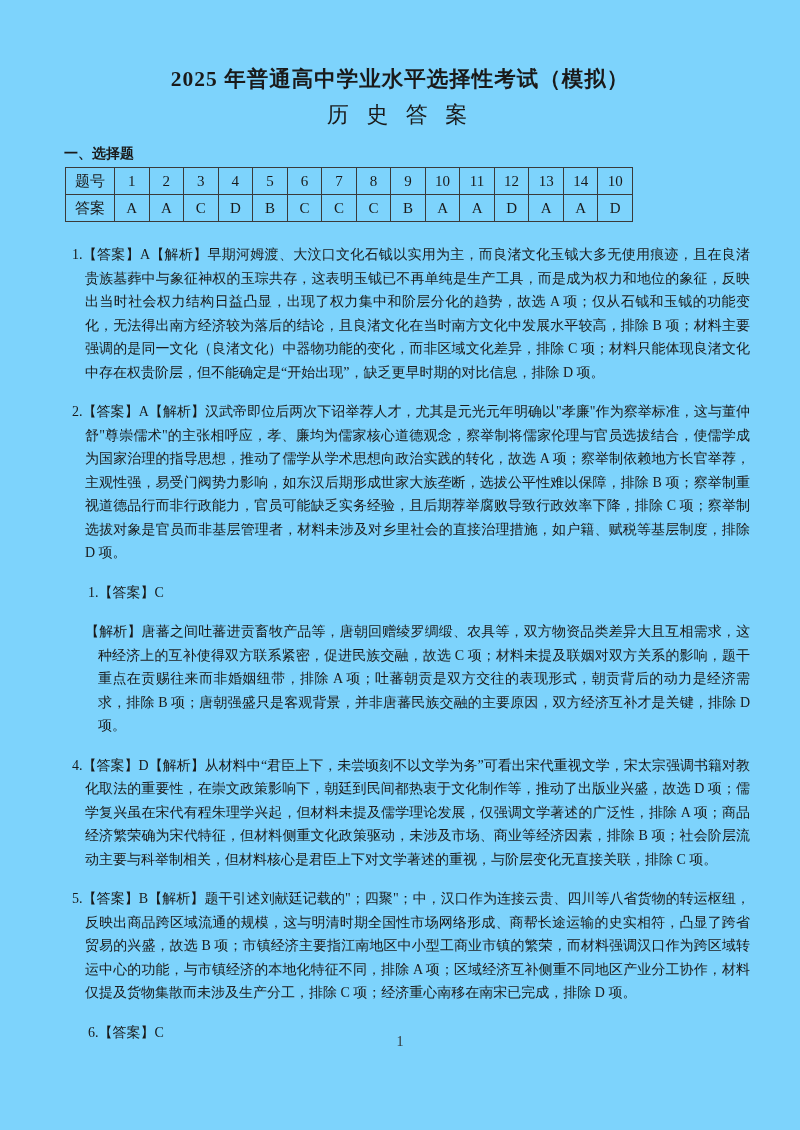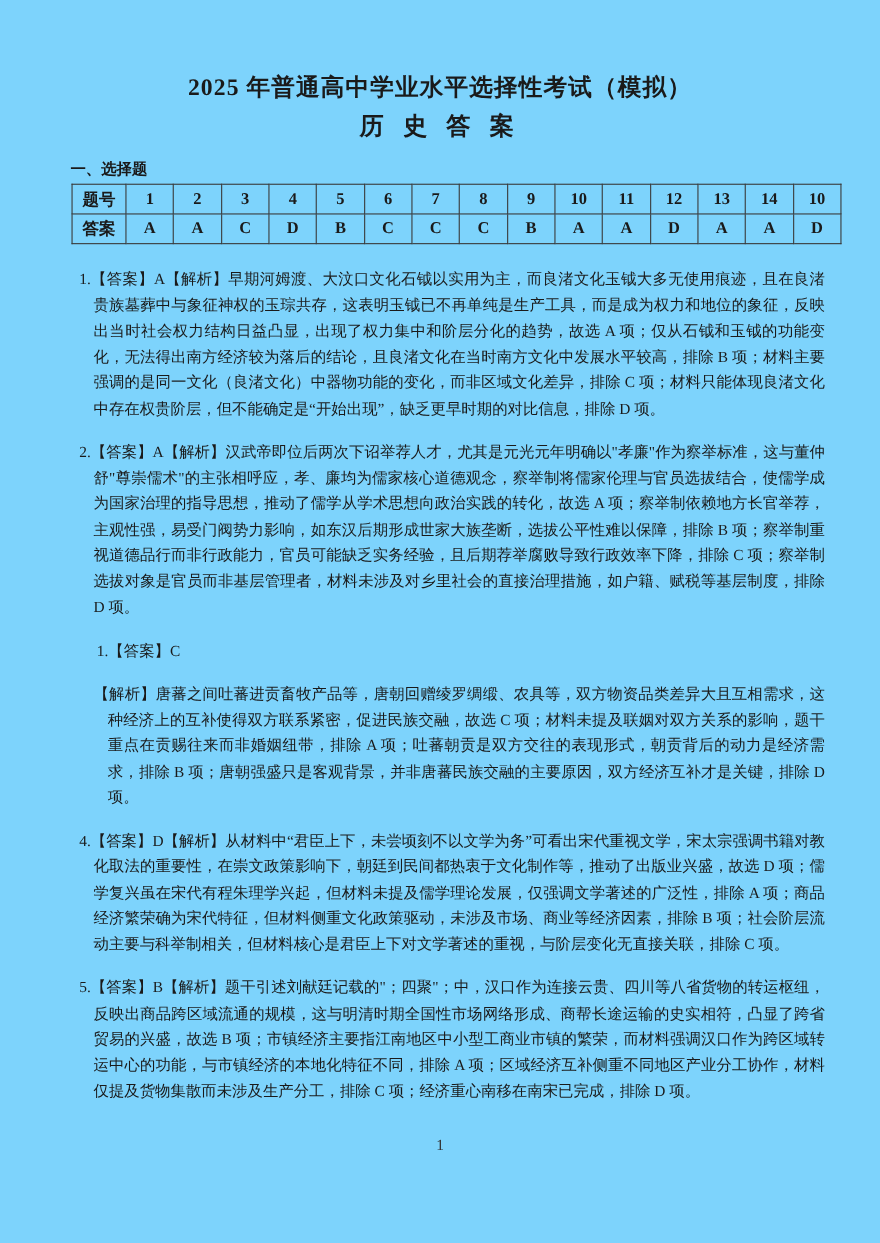--- a/index.html
+++ b/index.html
@@ -16,34 +16,33 @@
     margin: 64px 0 0 0;
     text-align: center;
     font-size: 21.5px;
     font-weight: bold;
     letter-spacing: 1px;
   }
   .title2 {
     margin: 7px 0 0 0;
     text-align: center;
     font-size: 22px;
-    font-weight: bold;
+    font-weight: normal;
     letter-spacing: 6px;
   }
   .section-heading {
     margin: 15px 0 4px 64px;
     font-size: 14px;
     font-weight: bold;
   }
   table.answers {
     margin-left: 65px;
-    width: 700px;
+    width: 568px;
     border-collapse: collapse;
     table-layout: fixed;
-    font-weight: bold;
   }
   table.answers td {
     border: 1px solid #3a3a3a;
     height: 26px;
     text-align: center;
     font-size: 15px;
     padding: 0;
   }
   table.answers td.rowlabel { width: 48px; }
   .body-text {
@@ -117,17 +116,18 @@
     </tbody>
   </table>
 
   <div class="body-text">
     <p class="para hang">1.【答案】A【解析】早期河姆渡、大汶口文化石钺以实用为主，而良渚文化玉钺大多无使用痕迹，且在良渚贵族墓葬中与象征神权的玉琮共存，这表明玉钺已不再单纯是生产工具，而是成为权力和地位的象征，反映出当时社会权力结构日益凸显，出现了权力集中和阶层分化的趋势，故选 A 项；仅从石钺和玉钺的功能变化，无法得出南方经济较为落后的结论，且良渚文化在当时南方文化中发展水平较高，排除 B 项；材料主要强调的是同一文化（良渚文化）中器物功能的变化，而非区域文化差异，排除 C 项；材料只能体现良渚文化中存在权贵阶层，但不能确定是“开始出现”，缺乏更早时期的对比信息，排除 D 项。</p>
     <p class="para hang">2.【答案】A【解析】汉武帝即位后两次下诏举荐人才，尤其是元光元年明确以"孝廉"作为察举标准，这与董仲舒"尊崇儒术"的主张相呼应，孝、廉均为儒家核心道德观念，察举制将儒家伦理与官员选拔结合，使儒学成为国家治理的指导思想，推动了儒学从学术思想向政治实践的转化，故选 A 项；察举制依赖地方长官举荐，主观性强，易受门阀势力影响，如东汉后期形成世家大族垄断，选拔公平性难以保障，排除 B 项；察举制重视道德品行而非行政能力，官员可能缺乏实务经验，且后期荐举腐败导致行政效率下降，排除 C 项；察举制选拔对象是官员而非基层管理者，材料未涉及对乡里社会的直接治理措施，如户籍、赋税等基层制度，排除 D 项。</p>
     <p class="para ansline">1.【答案】C</p>
     <p class="para hang2">【解析】唐蕃之间吐蕃进贡畜牧产品等，唐朝回赠绫罗绸缎、农具等，双方物资品类差异大且互相需求，这种经济上的互补使得双方联系紧密，促进民族交融，故选 C 项；材料未提及联姻对双方关系的影响，题干重点在贡赐往来而非婚姻纽带，排除 A 项；吐蕃朝贡是双方交往的表现形式，朝贡背后的动力是经济需求，排除 B 项；唐朝强盛只是客观背景，并非唐蕃民族交融的主要原因，双方经济互补才是关键，排除 D 项。</p>
     <p class="para hang">4.【答案】D【解析】从材料中“君臣上下，未尝顷刻不以文学为务”可看出宋代重视文学，宋太宗强调书籍对教化取法的重要性，在崇文政策影响下，朝廷到民间都热衷于文化制作等，推动了出版业兴盛，故选 D 项；儒学复兴虽在宋代有程朱理学兴起，但材料未提及儒学理论发展，仅强调文学著述的广泛性，排除 A 项；商品经济繁荣确为宋代特征，但材料侧重文化政策驱动，未涉及市场、商业等经济因素，排除 B 项；社会阶层流动主要与科举制相关，但材料核心是君臣上下对文学著述的重视，与阶层变化无直接关联，排除 C 项。</p>
     <p class="para hang">5.【答案】B【解析】题干引述刘献廷记载的"；四聚"；中，汉口作为连接云贵、四川等八省货物的转运枢纽，反映出商品跨区域流通的规模，这与明清时期全国性市场网络形成、商帮长途运输的史实相符，凸显了跨省贸易的兴盛，故选 B 项；市镇经济主要指江南地区中小型工商业市镇的繁荣，而材料强调汉口作为跨区域转运中心的功能，与市镇经济的本地化特征不同，排除 A 项；区域经济互补侧重不同地区产业分工协作，材料仅提及货物集散而未涉及生产分工，排除 C 项；经济重心南移在南宋已完成，排除 D 项。</p>
+    <p class="para ansline">6.【答案】C</p>
   </div>
 
   <div class="pagenum">1</div>
 
 </div>
 
 </body></html>

